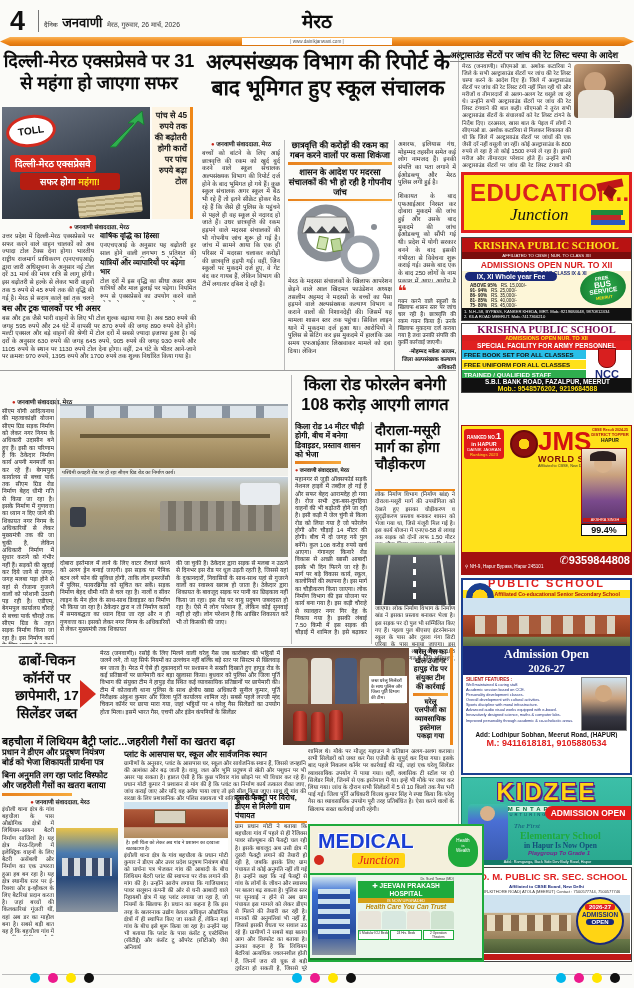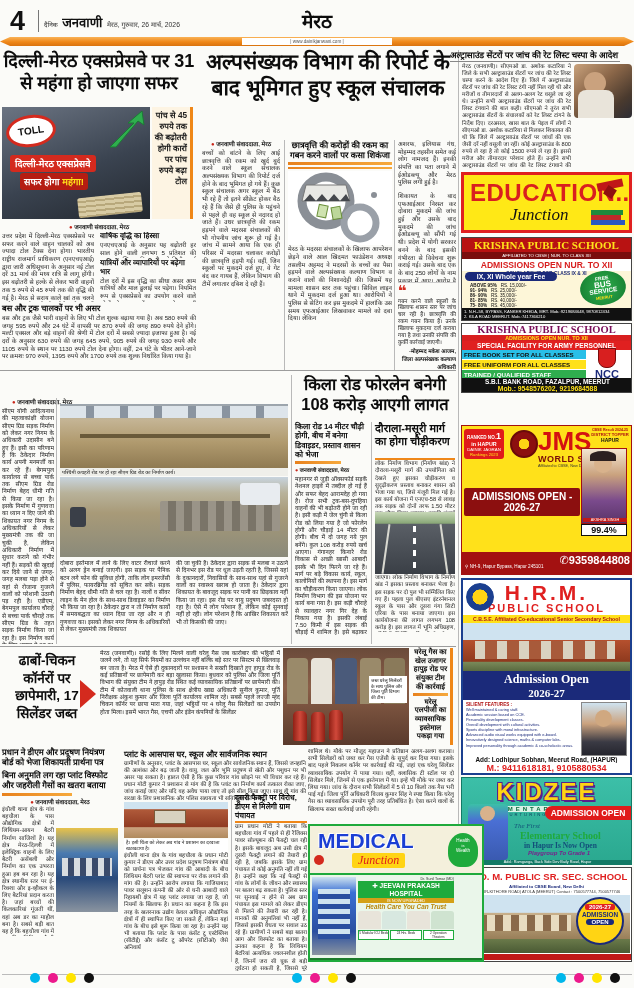--- a/index.html
+++ b/index.html
@@ -38,21 +38,21 @@
   <div class="abs" style="left:0;top:37px;width:634px;height:9px;background:linear-gradient(180deg,#f9b257,#ef8718 55%,#d9730f);clip-path:polygon(0 50%,10px 0,624px 0,634px 50%,624px 100%,10px 100%);"></div>
   <div class="abs" style="left:242px;top:38px;width:150px;height:7px;background:#fff;text-align:center;font-size:4.6px;line-height:7px;color:#555;">| www.dainikjanwani.com |</div>
 
   <div class="abs hl" style="left:2px;top:51px;width:194px;font-size:18px;">दिल्ली-मेरठ एक्सप्रेसवे पर 31 से महंगा हो जाएगा सफर</div>
   <div class="photo" style="left:2px;top:107px;width:148px;height:112px;background:linear-gradient(160deg,#6b7482 0%,#3a4350 55%,#23282f 100%);">
     <svg width="40" height="40" style="position:absolute;right:2px;top:2px;">
         <polygon points="2,38 26,14 20,14 34,2 36,16 30,12 8,38" fill="#2fae4e" stroke="#1c7a35" stroke-width="1"></polygon>
       </svg>
     <div class="abs" style="left:4px;top:8px;width:44px;height:26px;background:#fff;border:3px solid #d42a1e;border-radius:50%;text-align:center;font-weight:bold;font-size:10px;line-height:26px;color:#111;transform:rotate(-8deg);">TOLL</div>
     <div class="abs" style="left:8px;top:48px;background:#d42a1e;color:#fff;font-weight:bold;font-size:9.5px;padding:2px 5px;border-radius:3px;white-space:nowrap;">दिल्ली-मेरठ एक्सप्रेसवे</div>
-    <div class="abs" style="left:18px;top:66px;background:#b51d12;font-weight:bold;font-size:9.5px;padding:2px 4px;border-radius:3px;white-space:nowrap;"><span style="color:#fff;">सफर होगा </span><span style="color:#ffe11a;">महंगा!</span></div>
+    <div class="abs" style="left:18px;top:66px;background:#b51d12;font-weight:bold;font-size:9.5px;padding:2px 20px;border-radius:3px;white-space:nowrap;"><span style="color:#fff;">सफर होगा </span><span style="color:#ffe11a;">महंगा!</span></div>
     <div class="abs" style="left:76px;top:88px;width:64px;height:20px;background:repeating-linear-gradient(180deg,#d8cba4 0 3px,#b8a87c 3px 5px);border-radius:2px;transform:rotate(-6deg);"></div>
   </div>
   <div class="abs" style="left:152px;top:107px;width:41px;height:112px;background:#fdf4e3;border-right:3px solid #ef8718;box-sizing:border-box;padding:3px 3px 0 1px;">
     <div style="font-size:8.2px;font-weight:bold;line-height:1.35;text-align:right;color:#1c1c1c;">पांच से 45 रुपये तक की बढ़ोतरी होगी कारों पर पांच रुपये बढ़ा टोल</div>
   </div>
   <div class="abs byline" style="left:2px;top:223px;width:194px;"><span class="dot-red">●</span> <span>जनवाणी संवाददाता, मेरठ</span></div>
   <div class="abs body" style="left:2px;top:232px;width:92px;height:70px;">उत्तर प्रदेश में दिल्ली-मेरठ एक्सप्रेसवे पर सफर करने वाले वाहन चालकों को अब ज्यादा टोल टैक्स देना होगा। भारतीय राष्ट्रीय राजमार्ग प्राधिकरण (एनएचएआई) द्वारा जारी अधिसूचना के अनुसार नई टोल दरें 31 मार्च की मध्य रात्रि से लागू होंगी। इस बढ़ोतरी से हल्के से लेकर भारी वाहनों तक 5 रुपये से 45 रुपये तक की वृद्धि की गई है। मेरठ से सराय काले खां तक चलने वाले कार, जीप और वैन जैसे हल्के वाहनों के लिए टोल शुल्क 170 रुपये से बढ़ाकर 175 रुपये कर दिया गया है। वहीं, 24 घंटे में वापसी करने पर अब 255 रुपये के बजाय 265 रुपये देने होंगे। मिनी बसों के लिए नई टोल दरों में बदलाव किया गया है। अब 275 रुपये के स्थान पर 285 रुपये देने होंगे।</div>
   <div class="abs" style="left:100px;top:232px;width:96px;height:70px;overflow:hidden;">
     <div class="subhead" style="font-size:7.4px;">वार्षिक वृद्धि का हिस्सा</div>
     <div class="body" style="height:17px;">एनएचएआई के अनुसार यह बढ़ोतरी हर साल होने वाली लगभग 5 प्रतिशत की सामान्य वृद्धि का हिस्सा है, जो वित्तीय वर्ष 2026-27 के लिए लागू की जा रही है।</div>
@@ -62,20 +62,21 @@
   <div class="abs subhead" style="left:2px;top:304px;width:194px;font-size:8.2px;">बस और ट्रक चालकों पर भी असर</div>
   <div class="abs body" style="left:2px;top:314px;width:194px;height:52px;">बस और ट्रक जैसे भारी वाहनों के लिए भी टोल शुल्क बढ़ाया गया है। अब 580 रुपये की जगह 595 रुपये और 24 घंटे में वापसी पर 870 रुपये की जगह 890 रुपये देने होंगे। मल्टी एक्सल और बड़े वाहनों की श्रेणी में टोल दरों में सबसे ज्यादा इजाफा हुआ है। नई दरों के अनुसार 630 रुपये की जगह 645 रुपये, 905 रुपये की जगह 930 रुपये और 1105 रुपये के स्थान पर 1130 रुपये टोल देना होगा। वहीं, 24 घंटे के भीतर आने-जाने पर क्रमशः 970 रुपये, 1395 रुपये और 1700 रुपये तक शुल्क निर्धारित किया गया है।</div>
 
   <div class="abs hl" style="left:200px;top:49px;width:256px;font-size:21px;line-height:1.25;">अल्पसंख्यक विभाग की रिपोर्ट के बाद भूमिगत हुए स्कूल संचालक</div>
   <div class="abs byline" style="left:202px;top:140px;width:78px;"><span class="dot-red">●</span> <span>जनवाणी संवाददाता, मेरठ</span></div>
   <div class="abs body" style="left:202px;top:149px;width:78px;height:221px;">बच्चों को बांटने के लिए आई छात्रवृत्ति की रकम को खुर्द बुर्द करने वाले स्कूल संचालक अल्पसंख्यक विभाग की रिपोर्ट दर्ज होने के बाद भूमिगत हो गये हैं। कुछ स्कूल संचालक अगर स्कूल में बैठ भी रहे हैं तो इतने सीक्रेट होकर बैठ रहे हैं कि जैसे ही पुलिस के पहुंचने से पहले ही वह स्कूल से नदारद हो जाते हैं। उधर छात्रवृत्ति की रकम हड़पने वाले मदरसा संचालकों की भी गोपनीय जांच शुरू हो गई है। जांच में सामने आया कि एक ही परिसर में मदरसा चलाकर करोड़ों की छात्रवृत्ति हड़पी गई। वहीं, जिन स्कूलों पर मुकदमे दर्ज हुए, वे गेट बंद कर गायब हैं, लेकिन विभाग की टीमें लगातार दबिश दे रही हैं।</div>
   <div class="vr" style="left:284px;top:140px;height:230px;"></div>
   <div class="abs" style="left:288px;top:140px;width:104px;height:230px;overflow:hidden;">
     <div class="subhead" style="font-size:8.4px;text-align:center;">छात्रवृत्ति की करोड़ों की रकम का गबन करने वालों पर कसा शिकंजा</div>
     <div class="orule"></div>
+    <div class="subhead" style="font-size:8.4px;text-align:center;">शासन के आदेश पर मदरसा संचालकों की भी हो रही है गोपनीय जांच</div>
     <div class="orule"></div>
     <svg width="104" height="74" style="display:block;">
       <rect width="104" height="74" fill="#ffffff"></rect>
       <circle cx="38" cy="30" r="24" fill="none" stroke="#8a8f96" stroke-width="9"></circle>
       <circle cx="72" cy="52" r="16" fill="none" stroke="#9aa0a8" stroke-width="7"></circle>
       <path d="M14 30 L62 30 L58 14 L18 14 Z" fill="#e8e8e4" stroke="#777" stroke-width="1"></path>
       <path d="M16 30 l6 -7 l6 7 l6 -7 l6 7 l6 -7 l6 7 l6 -7 l4 7 Z" fill="#44474c"></path>
       <rect x="30" y="34" width="9" height="12" fill="#cfe3b0" stroke="#6a8f3a" stroke-width="1" transform="rotate(12 34 40)"></rect>
       <rect x="44" y="36" width="9" height="12" fill="#bcd79a" stroke="#6a8f3a" stroke-width="1" transform="rotate(-10 48 42)"></rect>
       <circle cx="86" cy="24" r="3" fill="#8a8f96"></circle>
@@ -172,30 +173,28 @@
       <div style="font-size:3.6px;">CBSE Result 2024-25</div>
       <div style="font-size:4.2px;">DISTRICT TOPPER</div>
       <div style="font-size:5px;color:#111;">HAPUR</div>
     </div>
     <div class="photo" style="right:4px;top:22px;left:auto;width:44px;height:74px;background:linear-gradient(180deg,#f3e6d2 0%,#caa27e 35%,#7a4a8c 70%,#5a3468 100%);border:1px solid #a31111;">
       <div style="position:absolute;left:12px;top:6px;width:18px;height:18px;border-radius:50%;background:#d8b28c;"></div>
       <div style="position:absolute;left:8px;top:2px;width:26px;height:10px;border-radius:50% 50% 0 0;background:#2c2020;"></div>
     </div>
     <div class="abs" style="right:4px;top:98px;width:44px;background:#fff;border:1px solid #111;text-align:center;font-size:9px;font-weight:bold;color:#111;">99.4%</div>
     <div class="abs" style="right:4px;top:92px;width:44px;background:#c01818;color:#fff;text-align:center;font-size:3.8px;">AKSHRA SINGH</div>
-    <div class="abs" style="left:2px;top:62px;width:116px;background:#8c0f0f;color:#fff;font-weight:bold;font-size:10px;text-align:center;padding:3px 0;border-radius:2px;">ADMISSIONS OPEN - 2026-27</div>
     <div class="abs" style="left:0;bottom:0;width:171px;background:#a31111;color:#fff;padding:2px 3px;box-sizing:border-box;">
       <span style="font-size:4.6px;"><span>⚲</span> <span>NH-9, Hapur Bypass, Hapur 245101</span></span>
       <span style="font-size:11px;font-weight:bold;float:right;"><span>✆</span><span>9359844808</span></span>
     </div>
   </div>
 
   <div class="adbox" style="left:461px;top:578px;width:171px;height:197px;background:#fff;border:2px solid #1b3f8f;">
     <div class="abs" style="left:3px;top:3px;width:26px;height:26px;border-radius:50%;background:radial-gradient(circle,#ffd414 40%,#1b3f8f 42%);border:1px solid #1b3f8f;"></div>
-    <div style="text-align:center;font-size:21px;font-weight:bold;color:#e02020;letter-spacing:3px;margin-top:1px;">H.R.M.</div>
     <div style="text-align:center;font-size:11px;font-weight:bold;color:#e02020;letter-spacing:2px;margin-top:-3px;">PUBLIC SCHOOL</div>
     <div class="strip" style="background:#ffe11a;color:#b01111;font-weight:bold;font-size:5.2px;text-align:center;padding:1px 0;margin-top:1px;">C.B.S.E. Affiliated Co-educational Senior Secondary School</div>
     <div class="photo" style="position:relative;width:167px;height:48px;background:linear-gradient(180deg,#cfe3f0 0%,#cfe3f0 35%,#b5502e 36%,#8f3a1e 80%,#7a8a5a 81%,#5a6a40 100%);">
       <div style="position:absolute;left:12px;top:18px;width:140px;height:18px;background:repeating-linear-gradient(90deg,#d9d2c0 0 10px,#a85a3a 10px 22px);"></div>
     </div>
     <div style="background:#1b2a7a;color:#fff;text-align:center;font-family:'Liberation Serif','DejaVu Serif',serif;padding:1px 0;">
       <div style="font-size:12px;font-weight:bold;">Admission Open</div>
       <div style="font-size:11px;font-weight:bold;">2026-27</div>
     </div>
     <div style="position:relative;height:56px;">
@@ -271,21 +270,21 @@
   <div class="vr" style="left:291px;top:375px;height:269px;"></div>
   <div class="abs hl" style="left:295px;top:375px;width:160px;font-size:16.5px;">किला रोड फोरलेन बनेगी 108 करोड़ आएगी लागत</div>
   <div class="abs" style="left:295px;top:422px;width:72px;">
     <div class="subhead" style="font-size:7.8px;">किला रोड 14 मीटर चौड़ी होगी, बीच में बनेगा डिवाइडर, प्रस्ताव शासन को भेजा</div>
     <div class="orule" style="width:46px;"></div>
     <div class="byline" style="text-align:left;font-size:5.4px;"><span class="dot-red">●</span> <span>जनवाणी संवाददाता, मेरठ</span></div>
     <div class="body" style="height:160px;margin-top:2px;font-size:5.9px;">महानगर से जुड़ी ऑक्सफोर्ड सड़कें नेशनल हाइवे में तब्दील हो गई हैं और सफर बेहद आरामदेह हो गया है। रोज सभी ट्रक-बस-दुपहिया वाहनों की भी बढ़ोतरी होने जा रही है। इसी कड़ी में जेल चुंगी से किला रोड को लिया गया है जो फोरलेन होगी और चौड़ाई 14 मीटर की होगी। बीच में दो जगह नये पुल बनेंगे। कुल 108 करोड़ रुपये खर्च आएगा। गंगानहर किनारे रोड विकास से अच्छी खासी आबादी इसके भी दिन फिरने जा रहे हैं। मार्ग पर बड़े विकास कार्य, स्कूल, कालोनियों की स्थापना है। इस मार्ग का चौड़ीकरण किया जाएगा। लोक निर्माण विभाग की इस योजना पर कार्य बना गया है। इस कड़ी चौराहे से व्यावहार नगर गिर देह के निकाय गया है। इसकी लंबाई 7.50 किमी में इस सड़क की चौड़ाई में शामिल है। इसे बढ़ाकर 14 मीटर तक किया जाएगा।</div>
   </div>
   <div class="vr" style="left:371px;top:422px;height:222px;"></div>
   <div class="abs" style="left:375px;top:422px;width:80px;">
-    <div class="subhead" style="font-size:11px;border-bottom:2px solid #ef8718;padding-bottom:10px;">दौराला-मसूरी मार्ग का होगा चौड़ीकरण</div>
+    <div class="subhead" style="font-size:14px;border-bottom:2px solid #ef8718;padding-bottom:17px;">दौराला-मसूरी मार्ग का होगा चौड़ीकरण</div>
     <div class="body" style="height:52px;font-size:5.7px;">लोक निर्माण विभाग (निर्माण खंड) ने दौराला-मसूरी मार्ग की उपयोगिता को देखते हुए इसका चौड़ीकरण व सुदृढ़ीकरण प्रस्ताव बनाकर शासन को भेजा गया था, जिसे मंजूरी मिल गई है। इस कार्य योजना में एनएच-58 से लावड़ तक सड़क को दोनों तरफ 1.50 मीटर तक चौड़ा किया जाएगा। इसकी लंबाई लगभग आठ किमी है। शासन ने इसके लिए 17.46 करोड़ की वित्तीय स्वीकृति दी है। इस निर्माण कार्य के लिए टेंडर प्रक्रिया शुरू कर दी गई है। टेंडर फाइनल होते ही कार्य शुरू कराया जाएगा।</div>
     <div class="photo" style="position:relative;width:80px;height:62px;background:linear-gradient(180deg,#c8d8b8 0%,#8aa878 18%,#5a5f66 20%,#3a3f46 100%);">
       <div style="position:absolute;left:38px;top:14px;width:3px;height:48px;background:repeating-linear-gradient(180deg,#fff 0 6px,transparent 6px 12px);"></div>
       <div style="position:absolute;left:10px;top:12px;width:2px;height:50px;background:#d8d8d0;transform:rotate(8deg);"></div>
       <div style="position:absolute;right:10px;top:12px;width:2px;height:50px;background:#d8d8d0;transform:rotate(-8deg);"></div>
     </div>
     <div class="body" style="height:58px;font-size:5.7px;">जाएगा। लोक निर्माण विभाग के निर्माण खंड ने इसका प्रस्ताव बनाकर भेजा है। इस सड़क पर दो पुल भी सम्मिलित किए गए हैं। पहला पुल बीएसए इंटरनेशनल स्कूल के पास और दूसरा गंगा सिटी एरिया के पास बनाया जाएगा। इस कार्ययोजना की लागत लगभग 108 करोड़ है। इस लागत में भूमि अधिग्रहण, यूटिलिटी शिफ्टिंग, बिजली के पोल व निर्माण कार्य शामिल है।</div>
   </div>
 
   <div class="hr" style="left:0;top:646px;width:456px;"></div>
@@ -306,20 +305,21 @@
     <div class="cyl" style="left:28px;bottom:3px;"></div>
     <div class="cyl" style="left:46px;bottom:5px;"></div>
     <div class="abs" style="right:2px;top:28px;width:34px;background:#fff;font-size:4.6px;line-height:1.25;padding:2px;color:#111;">जब्त घरेलू सिलेंडरों के साथ पुलिस और जिला पूर्ति विभाग की टीम।</div>
   </div>
   <div class="abs" style="left:413px;top:648px;width:40px;height:97px;border-right:3px solid #ef8718;padding-right:2px;box-sizing:border-box;">
     <div class="subhead" style="font-size:7.2px;text-align:center;">घरेलू गैस का खेल उजागर हापुड़ रोड पर संयुक्त टीम की कार्रवाई</div>
     <div class="orule"></div>
     <div class="subhead" style="font-size:7.2px;text-align:center;">घरेलू एलपीजी का व्यावसायिक इस्तेमाल पकड़ा गया</div>
   </div>
 
+  <div class="abs hl" style="left:2px;top:735px;width:302px;font-size:10.8px;text-align:left;white-space:nowrap;">बहचौला में लिथियम बैट्री प्लांट...जहरीली गैसों का खतरा बढ़ा</div>
   <div class="abs body" style="left:308px;top:748px;width:146px;height:72px;font-size:5.8px;">शामिल थे। मौके पर मौजूद महाजन ने प्रतिष्ठान अलग-अलग कराया। सभी सिलेंडरों को जब्त कर गैस एजेंसी के सुपुर्द कर दिया गया। इसके बाद पहले निकलन कॉर्नर पर कार्रवाई की गई, जहां एक घरेलू सिलेंडर व्यावसायिक उपयोग में पाया गया। वहीं, क्लासिक टी स्टॉल पर दो सिलेंडर मिले, जिनमें से एक इस्तेमाल में था। इन्हें भी मौके पर जब्त कर लिया गया। जांच के दौरान सभी सिलेंडरों में 5 से 10 किलो तक गैस भरी पाई गई। जिला पूर्ति अधिकारी विजय कुमार सिंह ने स्पष्ट किया कि घरेलू गैस का व्यावसायिक उपयोग पूरी तरह प्रतिबंधित है। ऐसा करने वालों के खिलाफ सख्त कार्रवाई जारी रहेगी।</div>
 
   <div class="abs" style="left:2px;top:748px;width:116px;font-family:Liberation Serif, serif;">
     <div class="subhead" style="font-size:8.4px;">प्रधान ने डीएम और प्रदूषण नियंत्रण बोर्ड को भेजा शिकायती प्रार्थना पत्र</div>
     <div class="subhead" style="font-size:8.4px;margin-top:3px;">बिना अनुमति लग रहा प्लांट विस्फोट और जहरीली गैसों का खतरा बताया</div>
     <div class="orule" style="width:70px;"></div>
     <div class="byline"><span class="dot-red">●</span> <span>जनवाणी संवाददाता, मेरठ</span></div>
     <div style="overflow:hidden;height:130px;">
       <div class="photo" style="position:relative;float:right;width:62px;height:84px;margin:22px 0 2px 2px;background:linear-gradient(180deg,#e8c24a 0%,#4a7ab0 30%,#2a4a7a 60%,#8a94a0 100%);">
         <div style="position:absolute;left:6px;top:30px;width:50px;height:18px;background:repeating-linear-gradient(90deg,#d8dce0 0 6px,#3a4a6a 6px 12px);"></div>

